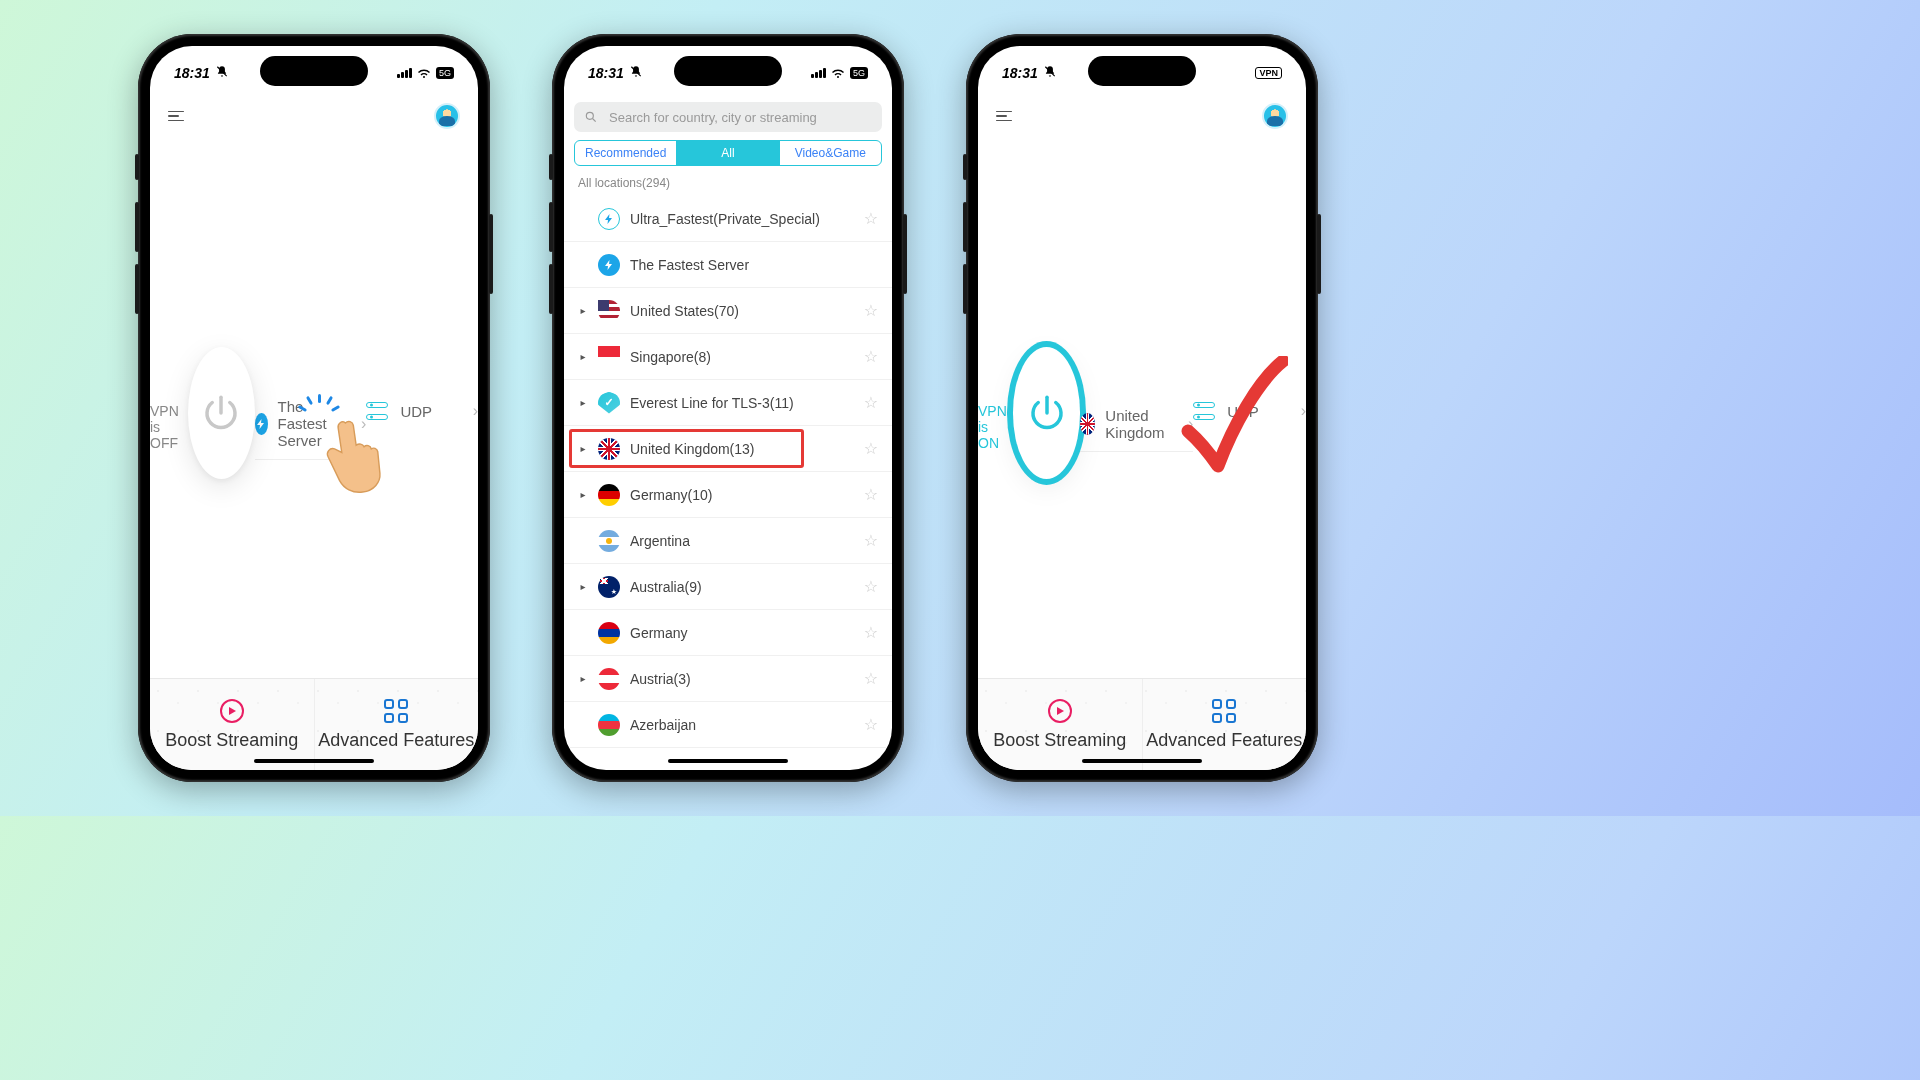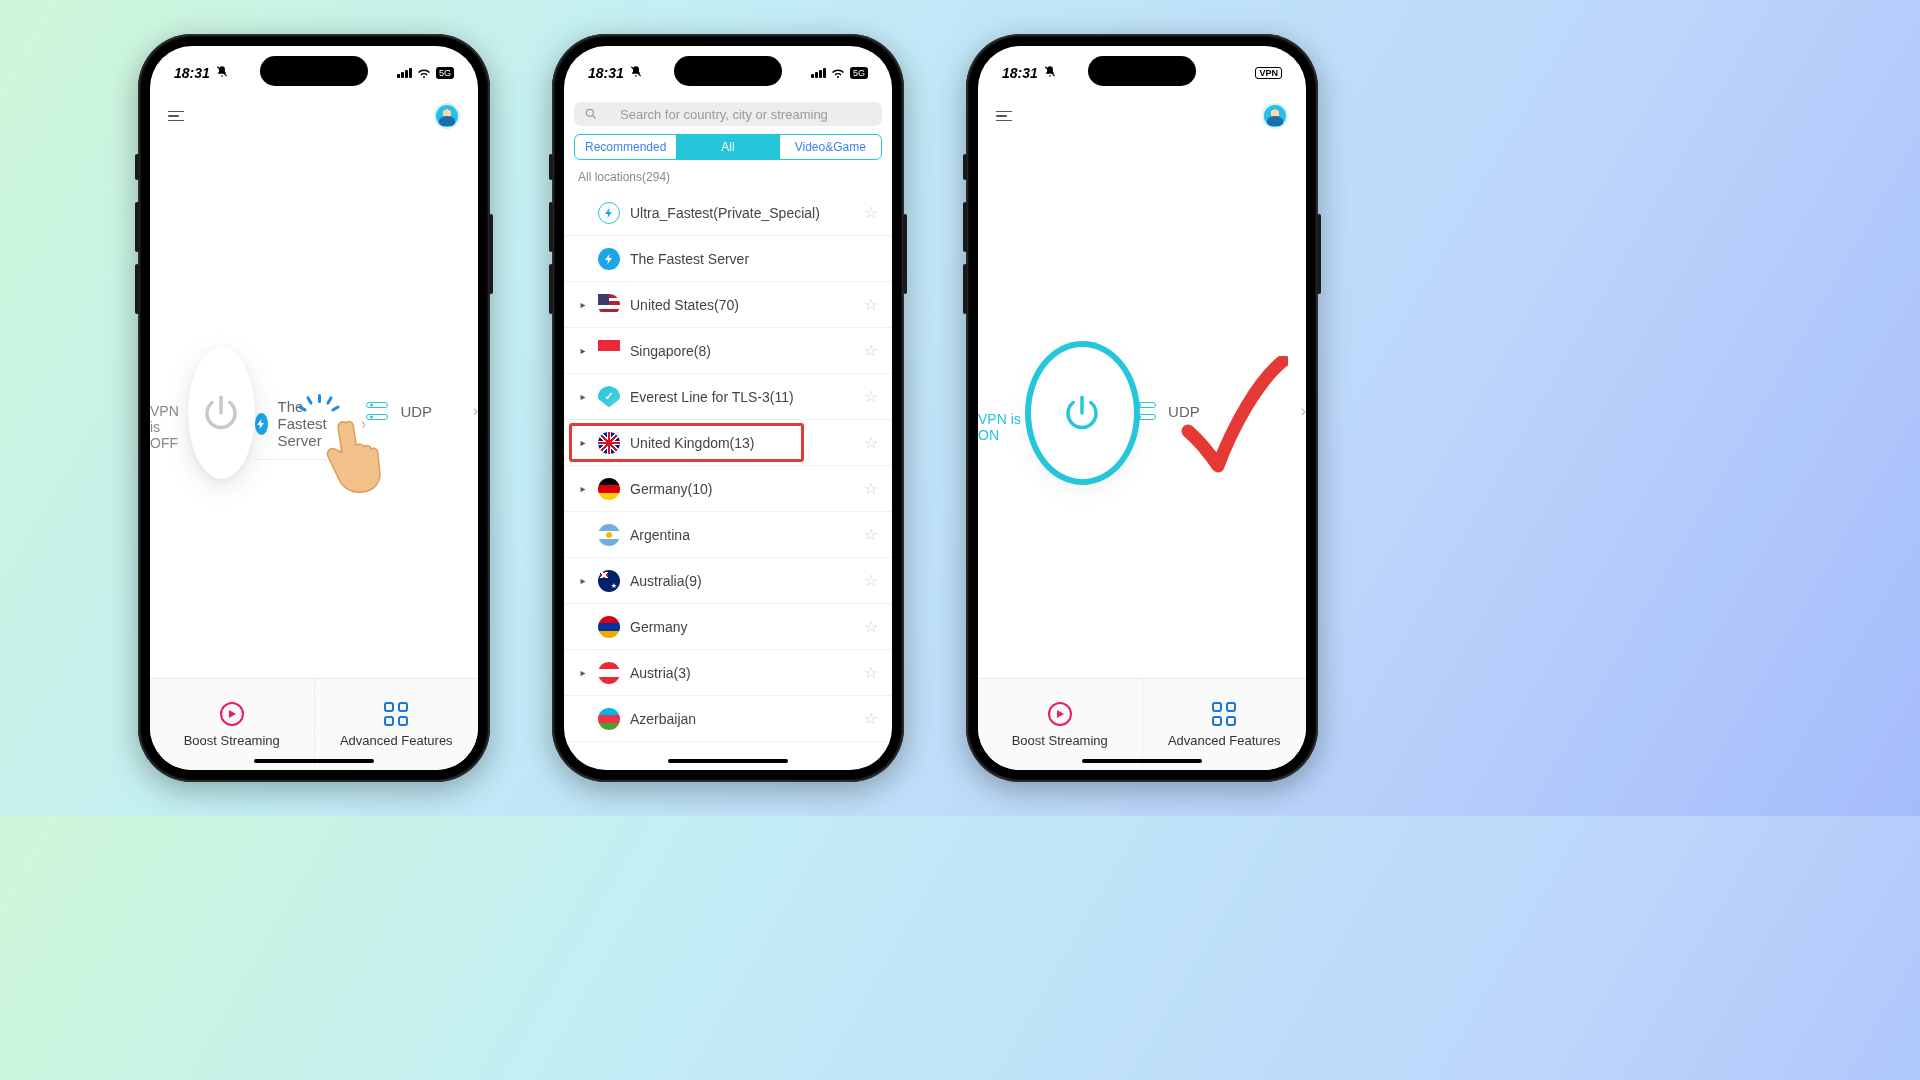--- a/index.html
+++ b/index.html
@@ -125,37 +125,37 @@
   
   .check { position:absolute; right:18px; top:310px; width:110px; height:130px; }
 
   .bottom-buttons {
     display:flex; height:92px; border-top:1px solid #e8e8e8;
     background: #fafafa;
     background-image: radial-gradient(circle at 20% 30%, rgba(0,0,0,.04) 1px, transparent 1px),
                       radial-gradient(circle at 70% 60%, rgba(0,0,0,.03) 1px, transparent 1px);
     background-size: 40px 40px;
   }
-  .bot-btn { flex:1; display:flex; flex-direction:column; align-items:center; justify-content:center; gap:6px; font-size:13px; color:#333; border-right:1px solid #eee;}
+  .bot-btn { flex:1; display:flex; flex-direction:column; align-items:center; justify-content:center; gap:6px; font-size:18px; color:#333; border-right:1px solid #eee;}
   .bot-btn:last-child{border-right:none;}
   .bot-icon { width:26px; height:26px; display:flex; align-items:center; justify-content:center;}
   .play-circle { width:24px;height:24px;border:2px solid #e91e63;border-radius:50%;display:flex;align-items:center;justify-content:center;}
   .play-tri { width:0;height:0;border-left:7px solid #e91e63;border-top:4px solid transparent;border-bottom:4px solid transparent;margin-left:2px;}
   .grid4 { display:grid; grid-template-columns:repeat(2,10px); gap:4px;}
   .grid4 span{width:10px;height:10px;border:2px solid #1976d2;border-radius:3px;}
 
   .home-indicator { position:absolute; bottom:7px; left:50%; transform:translateX(-50%); width:120px; height:4px; background:#000; border-radius:3px;}
 
   
   .title-row { display:flex; align-items:center; justify-content:space-between; padding:6px 14px; height:36px;}
   .title-text { font-size:15px; font-weight:600; }
   .close-x { font-size:20px; color:#333; }
   .speed-icon { width:20px;height:20px;border:2px solid #888;border-bottom:none;border-radius:50% 50% 0 0/100% 100% 0 0; position:relative;}
   .speed-icon::after{content:'';position:absolute;bottom:2px;left:50%;width:2px;height:7px;background:#888;transform-origin:bottom;transform:translateX(-50%) rotate(25deg);}
-  .search-box { margin:4px 10px 8px; height:24px; background:#eceded; border-radius:7px; display:flex; align-items:center; padding:0 10px; gap:22px; color:#9a9a9a; font-size:13px;}
+  .search-box { margin:4px 10px 8px; height:30px; background:#eceded; border-radius:7px; display:flex; align-items:center; padding:0 10px; gap:11px; color:#9a9a9a; font-size:13px;}
   .tabs { display:flex; margin:0 10px 6px; border:1px solid #26c6da; border-radius:6px; overflow:hidden;}
   .tab { flex:1; text-align:center; padding:5px 2px; font-size:12px; color:#3b82f6; border-right:1px solid #26c6da;}
   .tab:last-child{border-right:none;}
   .tab.active{ background:#26c6da; color:#fff; }
   .section-label { font-size:12px; color:#888; padding:4px 14px 6px; }
   .loc-list { flex:1; overflow:hidden; }
   .loc-item { display:flex; align-items:center; padding: 0 14px; height:46px; border-bottom:1px solid #f0f0f0; gap:10px; position:relative;}
   .loc-item .arrow-exp { font-size:10px; color:#555; width:10px; text-align:center;}
   .loc-item .flag { width:22px; height:22px; border-radius:50%; flex-shrink:0;}
   .loc-name { font-size:14px; color:#444; flex:1;}
@@ -462,20 +462,25 @@
     </div>
 
     <div class="main-home">
       <div class="status-text on">VPN is ON</div>
       <div class="power-btn on">
         <svg class="power-icon" viewBox="0 0 24 24">
           <path fill="none" stroke="#26c6da" stroke-width="2" stroke-linecap="round" d="M12 3v9"></path>
           <path fill="none" stroke="#26c6da" stroke-width="2" stroke-linecap="round" d="M7 6a8 8 0 1 0 10 0"></path>
         </svg>
       </div>
+      <div class="server-row">
+        <div class="flag flag-uk" style="width:22px;height:22px;border-radius:50%;"></div>
+        <span>United Kingdom</span>
+        <span class="chev">›</span>
+      </div>
       <div class="proto-row">
         <div class="proto-icon">
             <span></span>
             <span></span>
           </div>
         <span>UDP</span>
         <span class="chev">›</span>
       </div>
     </div>
 

